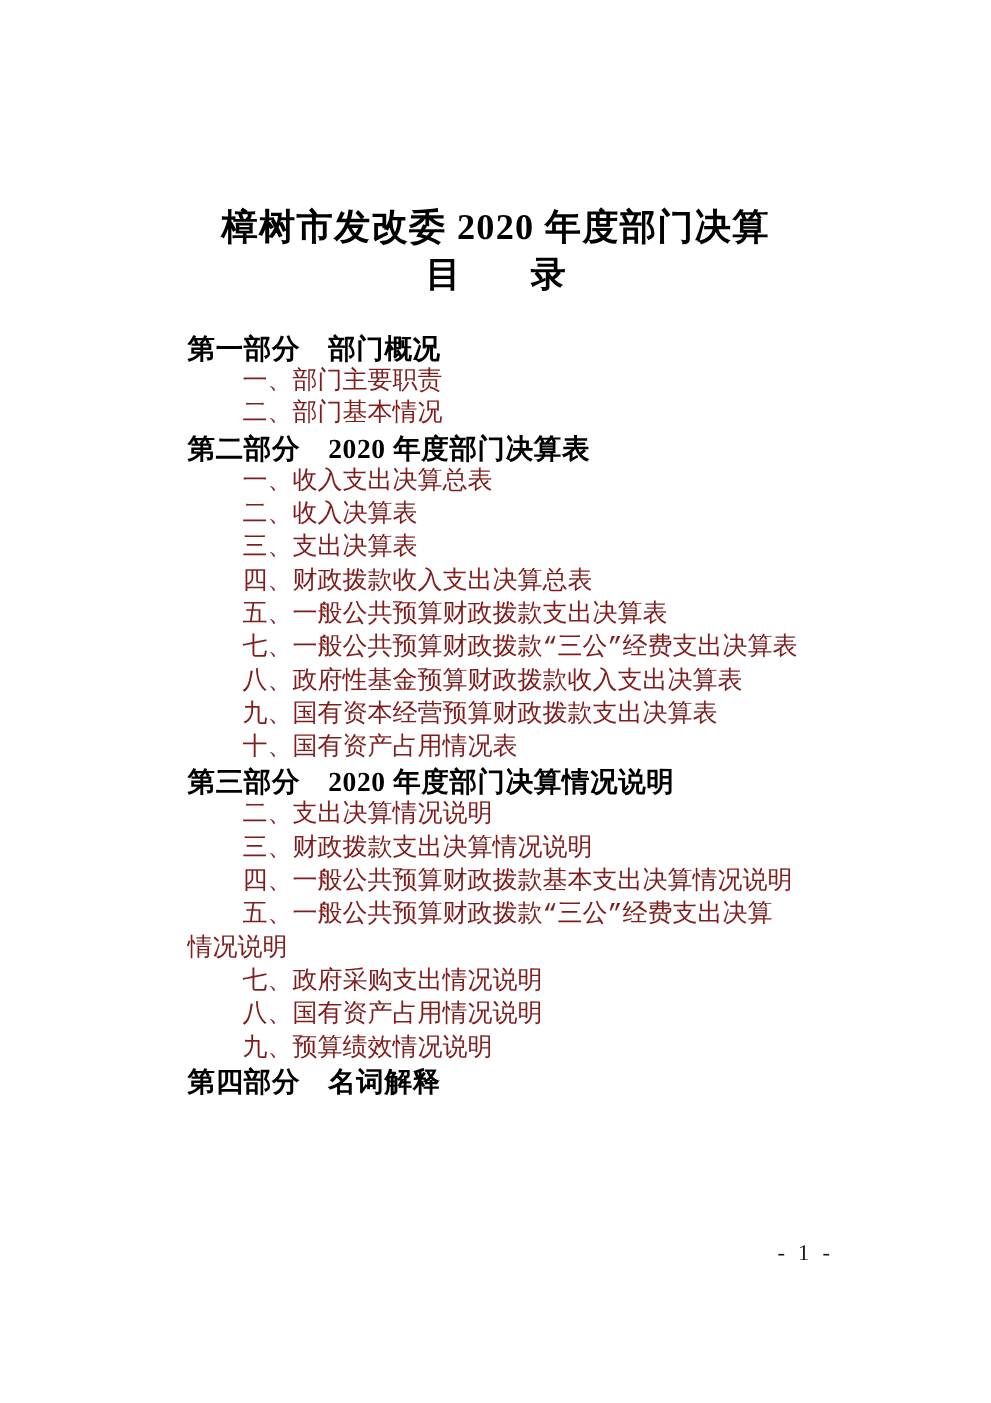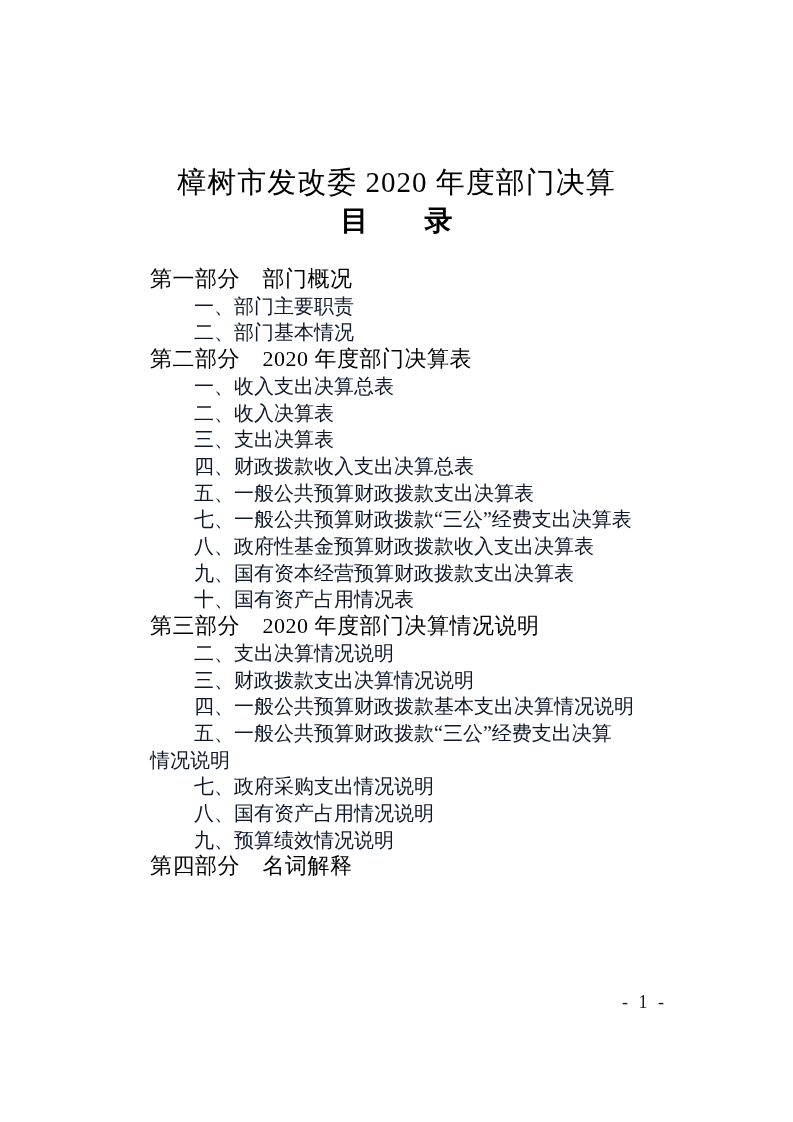--- a/index.html
+++ b/index.html
@@ -14,21 +14,21 @@
     background: #ffffff;
     overflow: hidden;
     font-family: "Liberation Serif", "DejaVu Serif", serif;
     color: #000000;
   }
   .doc-title {
     margin: 0;
     padding-top: 164px;
     text-align: center;
     font-size: 29px;
-    font-weight: normal;
+    font-weight: bold;
     line-height: 36px;
     letter-spacing: 1px;
     white-space: pre;
   }
   .toc-title {
     margin: 3px 0 0 0;
     text-align: center;
     font-size: 28px;
     font-weight: bold;
     line-height: 36px;
@@ -39,29 +39,30 @@
     width: 516px;
     line-height: 26.7px;
   }
   .toc p {
     margin: 0;
     padding: 0;
     white-space: pre-wrap;
   }
   .sec-heading {
     font-size: 22px;
-    font-weight: normal;
+    font-weight: bold;
     letter-spacing: 0.5px;
     white-space: pre;
   }
   .toc-item {
     font-size: 20px;
     font-weight: normal;
     text-indent: 44px;
-    color: #0f172a;
+    color: #7f1d1d;
+    font-family: Liberation Mono, monospace;
   }
   .page-number {
     position: absolute;
     top: 992px;
     left: 622px;
     font-size: 18px;
     letter-spacing: 3px;
     color: #1a1a1a;
     white-space: pre;
   }

